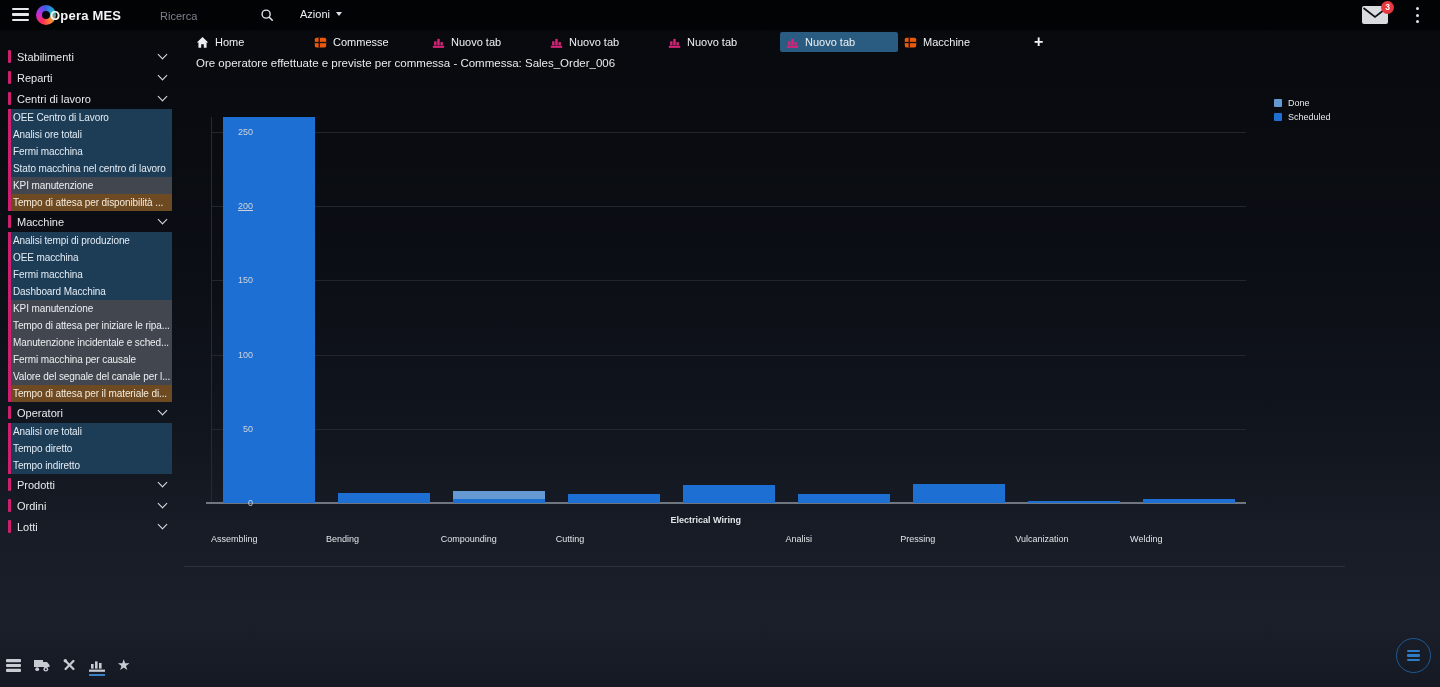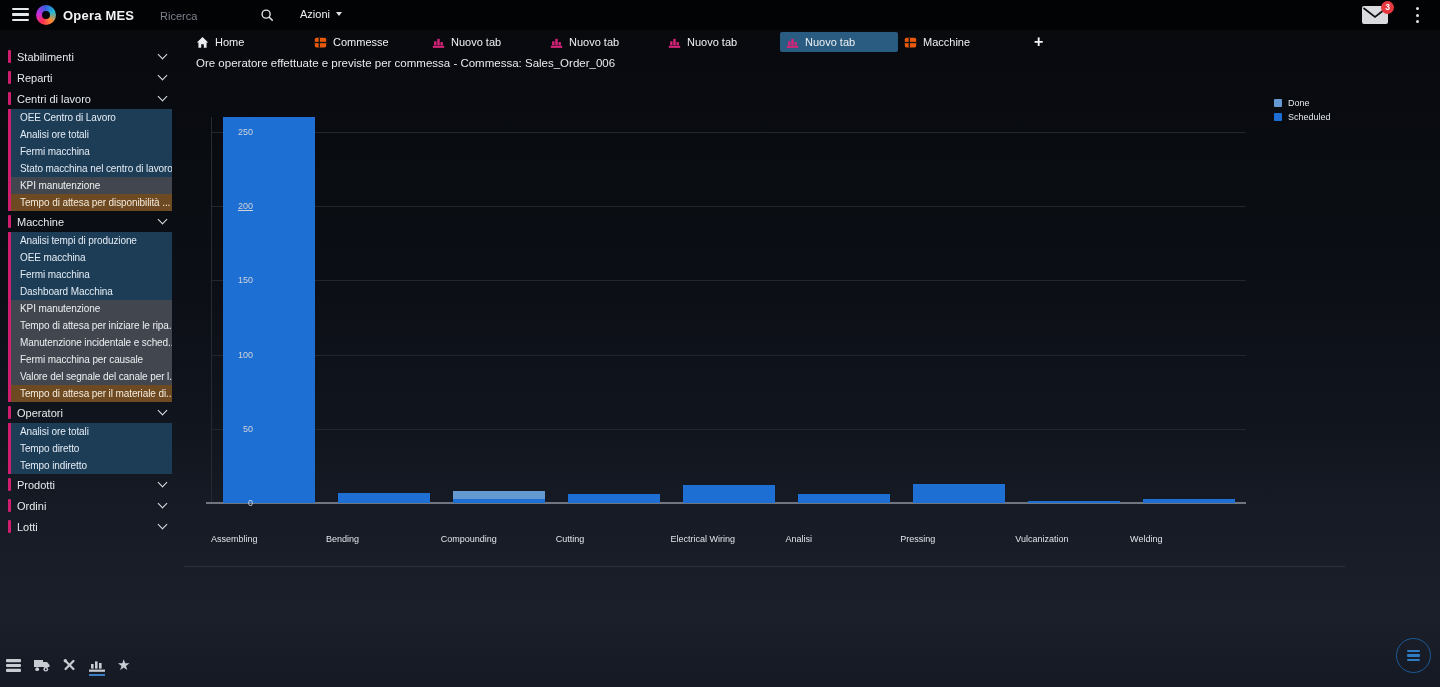--- a/index.html
+++ b/index.html
@@ -8,42 +8,42 @@
   #page{position:absolute;inset:0;
         background:linear-gradient(180deg,#07090d 0%,#0b0e14 38%,#10141d 60%,#171c26 78%,#1a1f2a 90%,#141923 100%);}
 
   
   .topbar{position:absolute;top:0;left:0;width:1440px;height:30px;background:#020305;z-index:5;}
   .hamburger{position:absolute;left:12px;top:8px;width:17px;height:13px;display:flex;flex-direction:column;justify-content:space-between;cursor:pointer;}
   .hamburger i{display:block;height:2.4px;background:#e6e9ec;border-radius:1px;}
   .logo{position:absolute;left:36px;top:5px;width:20px;height:20px;border-radius:50%;
         background:conic-gradient(from 210deg,#ff2d55,#c22ee0,#3a5be0,#1fb9d4,#ff8a2d,#ff2d55);}
   .logo::after{content:"";position:absolute;left:6px;top:6px;width:8px;height:8px;border-radius:50%;background:#05070a;}
-  .app-title{position:absolute;left:63px;top:8px;font-size:13px;font-weight:bold;letter-spacing:.2px;color:#f2f4f6;}
+  .app-title{position:absolute;left:50px;top:8px;font-size:13px;font-weight:bold;letter-spacing:.2px;color:#f2f4f6;}
   .search{position:absolute;left:158px;top:5px;width:95px;height:20px;background:transparent;border:none;outline:none;
           color:#cfd3d8;font-size:11px;font-family:inherit;}
   .search::placeholder{color:#7d838c;}
   .search-ic{position:absolute;left:260px;top:8px;width:14px;height:14px;cursor:pointer;}
   .actions{position:absolute;left:300px;top:8px;font-size:11px;color:#eef1f4;cursor:pointer;display:flex;align-items:center;gap:6px;}
   .caret{width:0;height:0;border-left:3.5px solid transparent;border-right:3.5px solid transparent;border-top:4.5px solid #dfe3e7;}
   .mail{position:absolute;right:52px;top:6px;width:26px;height:18px;cursor:pointer;}
   .badge{position:absolute;right:-6px;top:-5px;width:13px;height:13px;border-radius:50%;background:#e5383f;
          color:#fff;font-size:8.5px;line-height:13px;text-align:center;font-weight:bold;}
   .kebab{position:absolute;right:18px;top:7px;width:10px;height:16px;display:flex;flex-direction:column;align-items:center;justify-content:space-between;cursor:pointer;}
   .kebab i{width:3px;height:3px;border-radius:50%;background:#dfe3e7;display:block;}
 
   
   .sidebar{position:absolute;top:30px;left:0;width:182px;bottom:40px;padding-top:16px;overflow:hidden;}
   .sec-header{position:relative;height:21px;display:flex;align-items:center;padding-left:17px;cursor:pointer;}
   .sec-header .accent{position:absolute;left:8px;top:4px;width:3px;height:13px;background:#cf1e6e;border-radius:1px;}
   .sec-header .lbl{font-size:11px;color:#e6e9ec;}
   .sec-header .chev{position:absolute;right:16px;top:5px;width:6px;height:6px;
         border-right:1.7px solid #dfe3e7;border-bottom:1.7px solid #dfe3e7;transform:rotate(45deg);}
   .sec-items{margin-left:8px;border-left:3px solid #cf1e6e;width:164px;box-sizing:border-box;}
-  .item{height:17px;line-height:17px;padding-left:9px;font-size:10px;letter-spacing:-.1px;color:#e3ecf4;
+  .item{height:17px;line-height:17px;padding-left:2px;font-size:10px;letter-spacing:-.1px;color:#e3ecf4;
         background:#1d3c56;white-space:nowrap;overflow:hidden;cursor:pointer;}
   .item.gray{background:#42474f;color:#eceef1;}
   .item.brown{background:#6e4a23;color:#f3ead9;}
 
   
   .tabbar{position:absolute;left:190px;top:32px;height:22px;display:flex;z-index:4;}
   .tab{width:118px;height:20px;display:flex;align-items:center;gap:6px;padding-left:6px;box-sizing:border-box;
        font-size:11px;color:#eef1f4;border-radius:2px;cursor:pointer;white-space:nowrap;}
   .tab.active{background:#2a5c81;}
   .tab .ic{display:inline-flex;width:13px;height:13px;}
@@ -296,21 +296,21 @@
       <div class="ytick" style="top: 410px;">0</div>
       <div class="ytick" style="top: 335.769px;">50</div>
       <div class="ytick" style="top: 261.538px;">100</div>
       <div class="ytick" style="top: 187.308px;">150</div>
       <div class="ytick" style="top: 113.077px; text-decoration: underline;">200</div>
       <div class="ytick" style="top: 38.8462px;">250</div>
       <div class="xlabel" style="left: 27px; top: 422px; width: 114.889px;">Assembling</div>
       <div class="xlabel" style="left: 141.889px; top: 422px; width: 114.889px;">Bending</div>
       <div class="xlabel" style="left: 256.778px; top: 422px; width: 114.889px;">Compounding</div>
       <div class="xlabel" style="left: 371.667px; top: 422px; width: 114.889px;">Cutting</div>
-      <div class="xlabel" style="left: 486.556px; top: 422px; width: 114.889px;">Electrical Wiring</div>
+      <div class="xlabel" style="left: 486.556px; top: 403px; width: 114.889px; font-weight: bold;">Electrical Wiring</div>
       <div class="xlabel" style="left: 601.444px; top: 422px; width: 114.889px;">Analisi</div>
       <div class="xlabel" style="left: 716.333px; top: 422px; width: 114.889px;">Pressing</div>
       <div class="xlabel" style="left: 831.222px; top: 422px; width: 114.889px;">Vulcanization</div>
       <div class="xlabel" style="left: 946.111px; top: 422px; width: 114.889px;">Welding</div>
       <div class="legend">
         <div class="legend-row">
           <span class="swatch" style="background: rgb(100, 154, 209);"></span>
           <span class="txt">Done</span>
         </div>
         <div class="legend-row">

